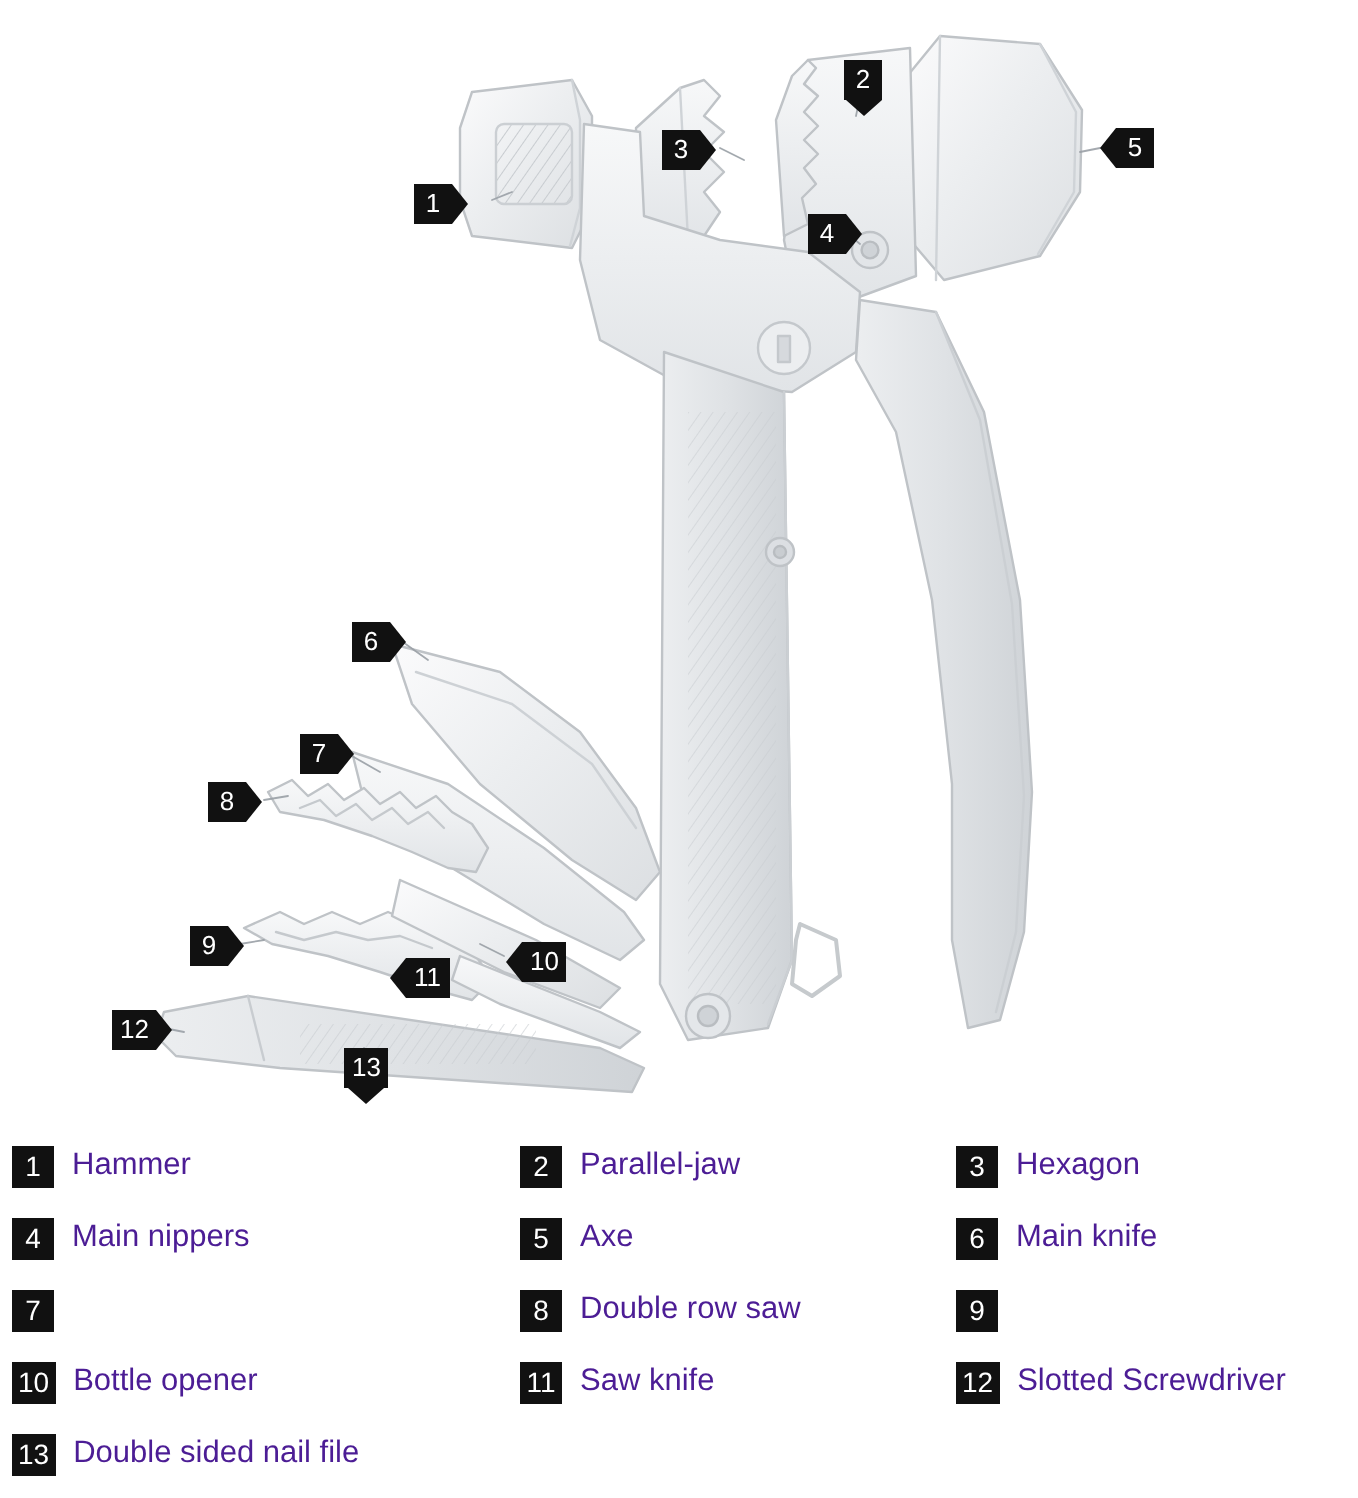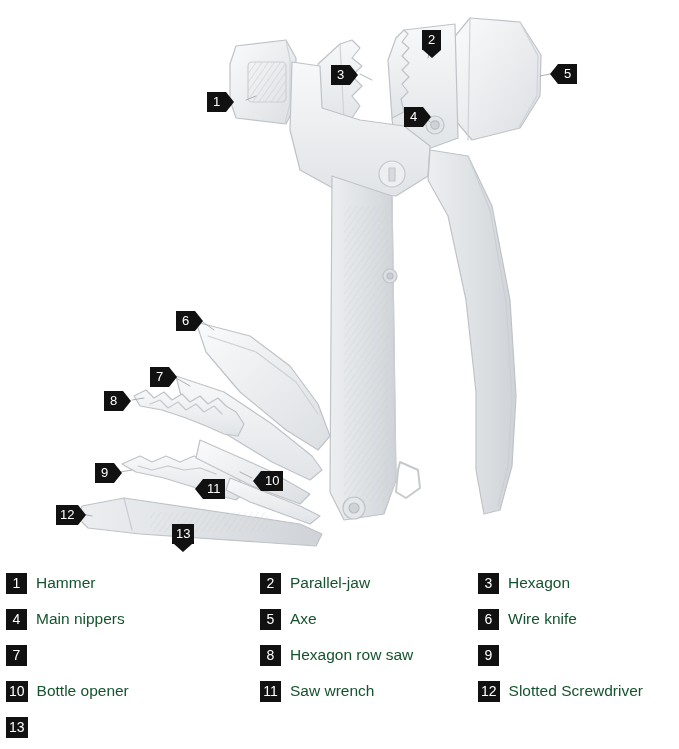--- a/index.html
+++ b/index.html
@@ -109,21 +109,21 @@
     line-height: 21px;
     height: 21px;
     min-width: 21px;
     padding: 0 3px;
     text-align: center;
     box-sizing: border-box;
     flex: 0 0 auto;
   }
   .legend-label {
     font-size: 15.5px;
-    color: #14532d;
+    color: #4c1d95;
     margin-left: 9px;
     white-space: nowrap;
   }
 </style>
 </head>
 <body>
 
 <div id="page">
 
   <div id="illustration">
@@ -308,54 +308,55 @@
       <div class="legend-cell c1">
         <span class="legend-num">4</span>
         <span class="legend-label">Main nippers</span>
       </div>
       <div class="legend-cell c2">
         <span class="legend-num">5</span>
         <span class="legend-label">Axe</span>
       </div>
       <div class="legend-cell c3">
         <span class="legend-num">6</span>
-        <span class="legend-label">Wire knife</span>
+        <span class="legend-label">Main knife</span>
       </div>
     </div>
 
     <div class="legend-row">
       <div class="legend-cell c1">
         <span class="legend-num">7</span>
       </div>
       <div class="legend-cell c2">
         <span class="legend-num">8</span>
-        <span class="legend-label">Hexagon row saw</span>
+        <span class="legend-label">Double row saw</span>
       </div>
       <div class="legend-cell c3">
         <span class="legend-num">9</span>
       </div>
     </div>
 
     <div class="legend-row">
       <div class="legend-cell c1">
         <span class="legend-num">10</span>
         <span class="legend-label">Bottle opener</span>
       </div>
       <div class="legend-cell c2">
         <span class="legend-num">11</span>
-        <span class="legend-label">Saw wrench</span>
+        <span class="legend-label">Saw knife</span>
       </div>
       <div class="legend-cell c3">
         <span class="legend-num">12</span>
         <span class="legend-label">Slotted Screwdriver</span>
       </div>
     </div>
 
     <div class="legend-row">
       <div class="legend-cell c1">
         <span class="legend-num">13</span>
+        <span class="legend-label">Double sided nail file</span>
       </div>
       <div class="legend-cell c2"></div>
       <div class="legend-cell c3"></div>
     </div>
 
   </div>
 </div>
 
 </body></html>

